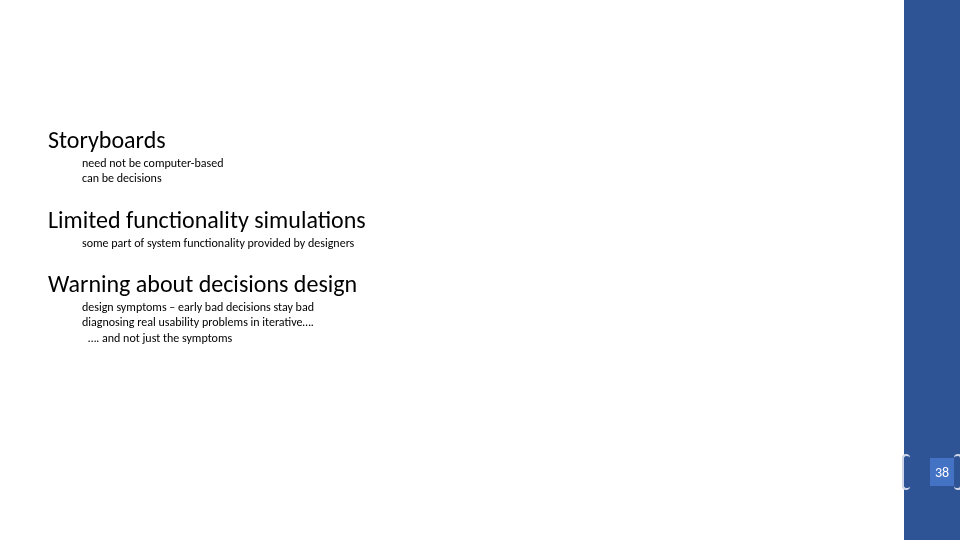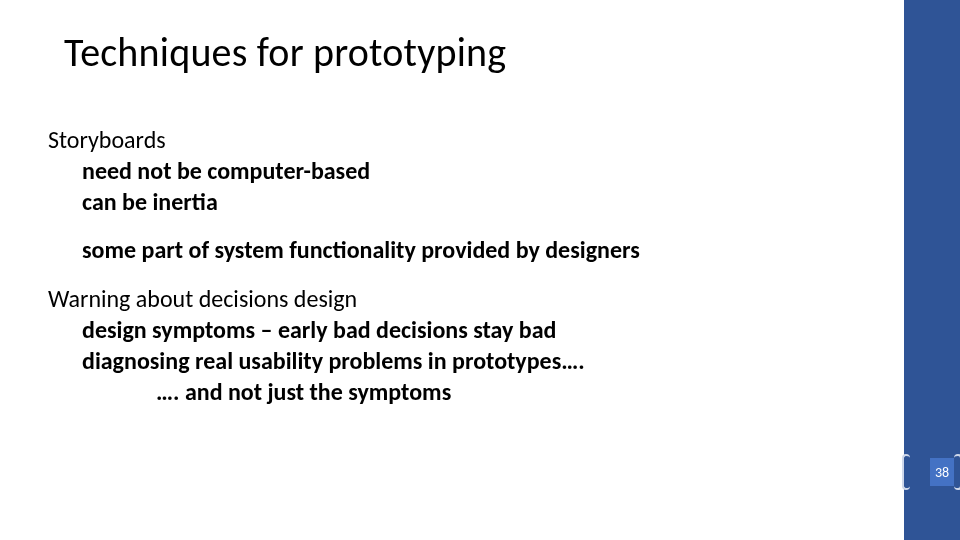--- a/index.html
+++ b/index.html
@@ -2,58 +2,58 @@
 <html><head>
 <meta charset="utf-8">
 <style>
   * { margin: 0; padding: 0; box-sizing: border-box; }
   html, body { width: 960px; height: 540px; overflow: hidden; font-family: "Segoe UI", "Calibri", Arial, sans-serif; background: #fff; color: #000; }
   .slide { position: relative; width: 960px; height: 540px; }
   .side-bar { position: absolute; top: 0; right: 0; width: 56px; height: 540px; background: #2f5496; }
   .title { position: absolute; left: 64px; top: 28px; font-size: 40px; font-weight: 400; letter-spacing: 0.2px; }
   .body { position: absolute; left: 48px; top: 125px; width: 780px; }
   .sec-title { font-size: 24px; font-weight: 400; margin-bottom: 2px; }
-  .sub { font-size: 24px; font-weight: 700; margin-left: 34px; line-height: 1.28; }
-  .sub.indent2 { margin-left: 108px; }
+  .sub { font-size: 12px; font-weight: 400; margin-left: 34px; line-height: 1.28; }
+  .sub.indent2 { margin-left: 40px; }
   .gap { height: 18px; }
   .page-num {
     position: absolute; right: 6px; bottom: 54px; width: 24px; height: 28px;
     display: flex; align-items: center; justify-content: center;
     background: #4472c4; color: #fff; font-size: 14px;
   }
   .bracket {
     position: absolute; bottom: 50px; width: 8px; height: 36px;
     border: 2px solid #cfd8ea; border-radius: 4px;
   }
   .bracket.left  { right: 50px; border-right: none; }
   .bracket.right { right: -2px; border-left: none; }
 </style>
 </head>
 <body>
 
 <div class="slide">
   <div class="side-bar"></div>
 
-  <h1 class="title">Techniques for prototyping</h1>
 
   <div class="body">
 
     <div class="sec-title">Storyboards</div>
     <div class="sub">need not be computer-based</div>
-    <div class="sub">can be inertia</div>
+    <div class="sub">can be decisions</div>
 
     <div class="gap"></div>
 
+    <div class="sec-title">Limited functionality simulations</div>
     <div class="sub">some part of system functionality provided by designers</div>
 
     <div class="gap"></div>
 
     <div class="sec-title">Warning about decisions design</div>
     <div class="sub">design symptoms – early bad decisions stay bad</div>
-    <div class="sub">diagnosing real usability problems in prototypes….</div>
+    <div class="sub">diagnosing real usability problems in iterative….</div>
     <div class="sub indent2">…. and not just the symptoms</div>
 
   </div>
 
   <div class="bracket left"></div>
   <div class="page-num">38</div>
   <div class="bracket right"></div>
 </div>
 
 </body></html>

